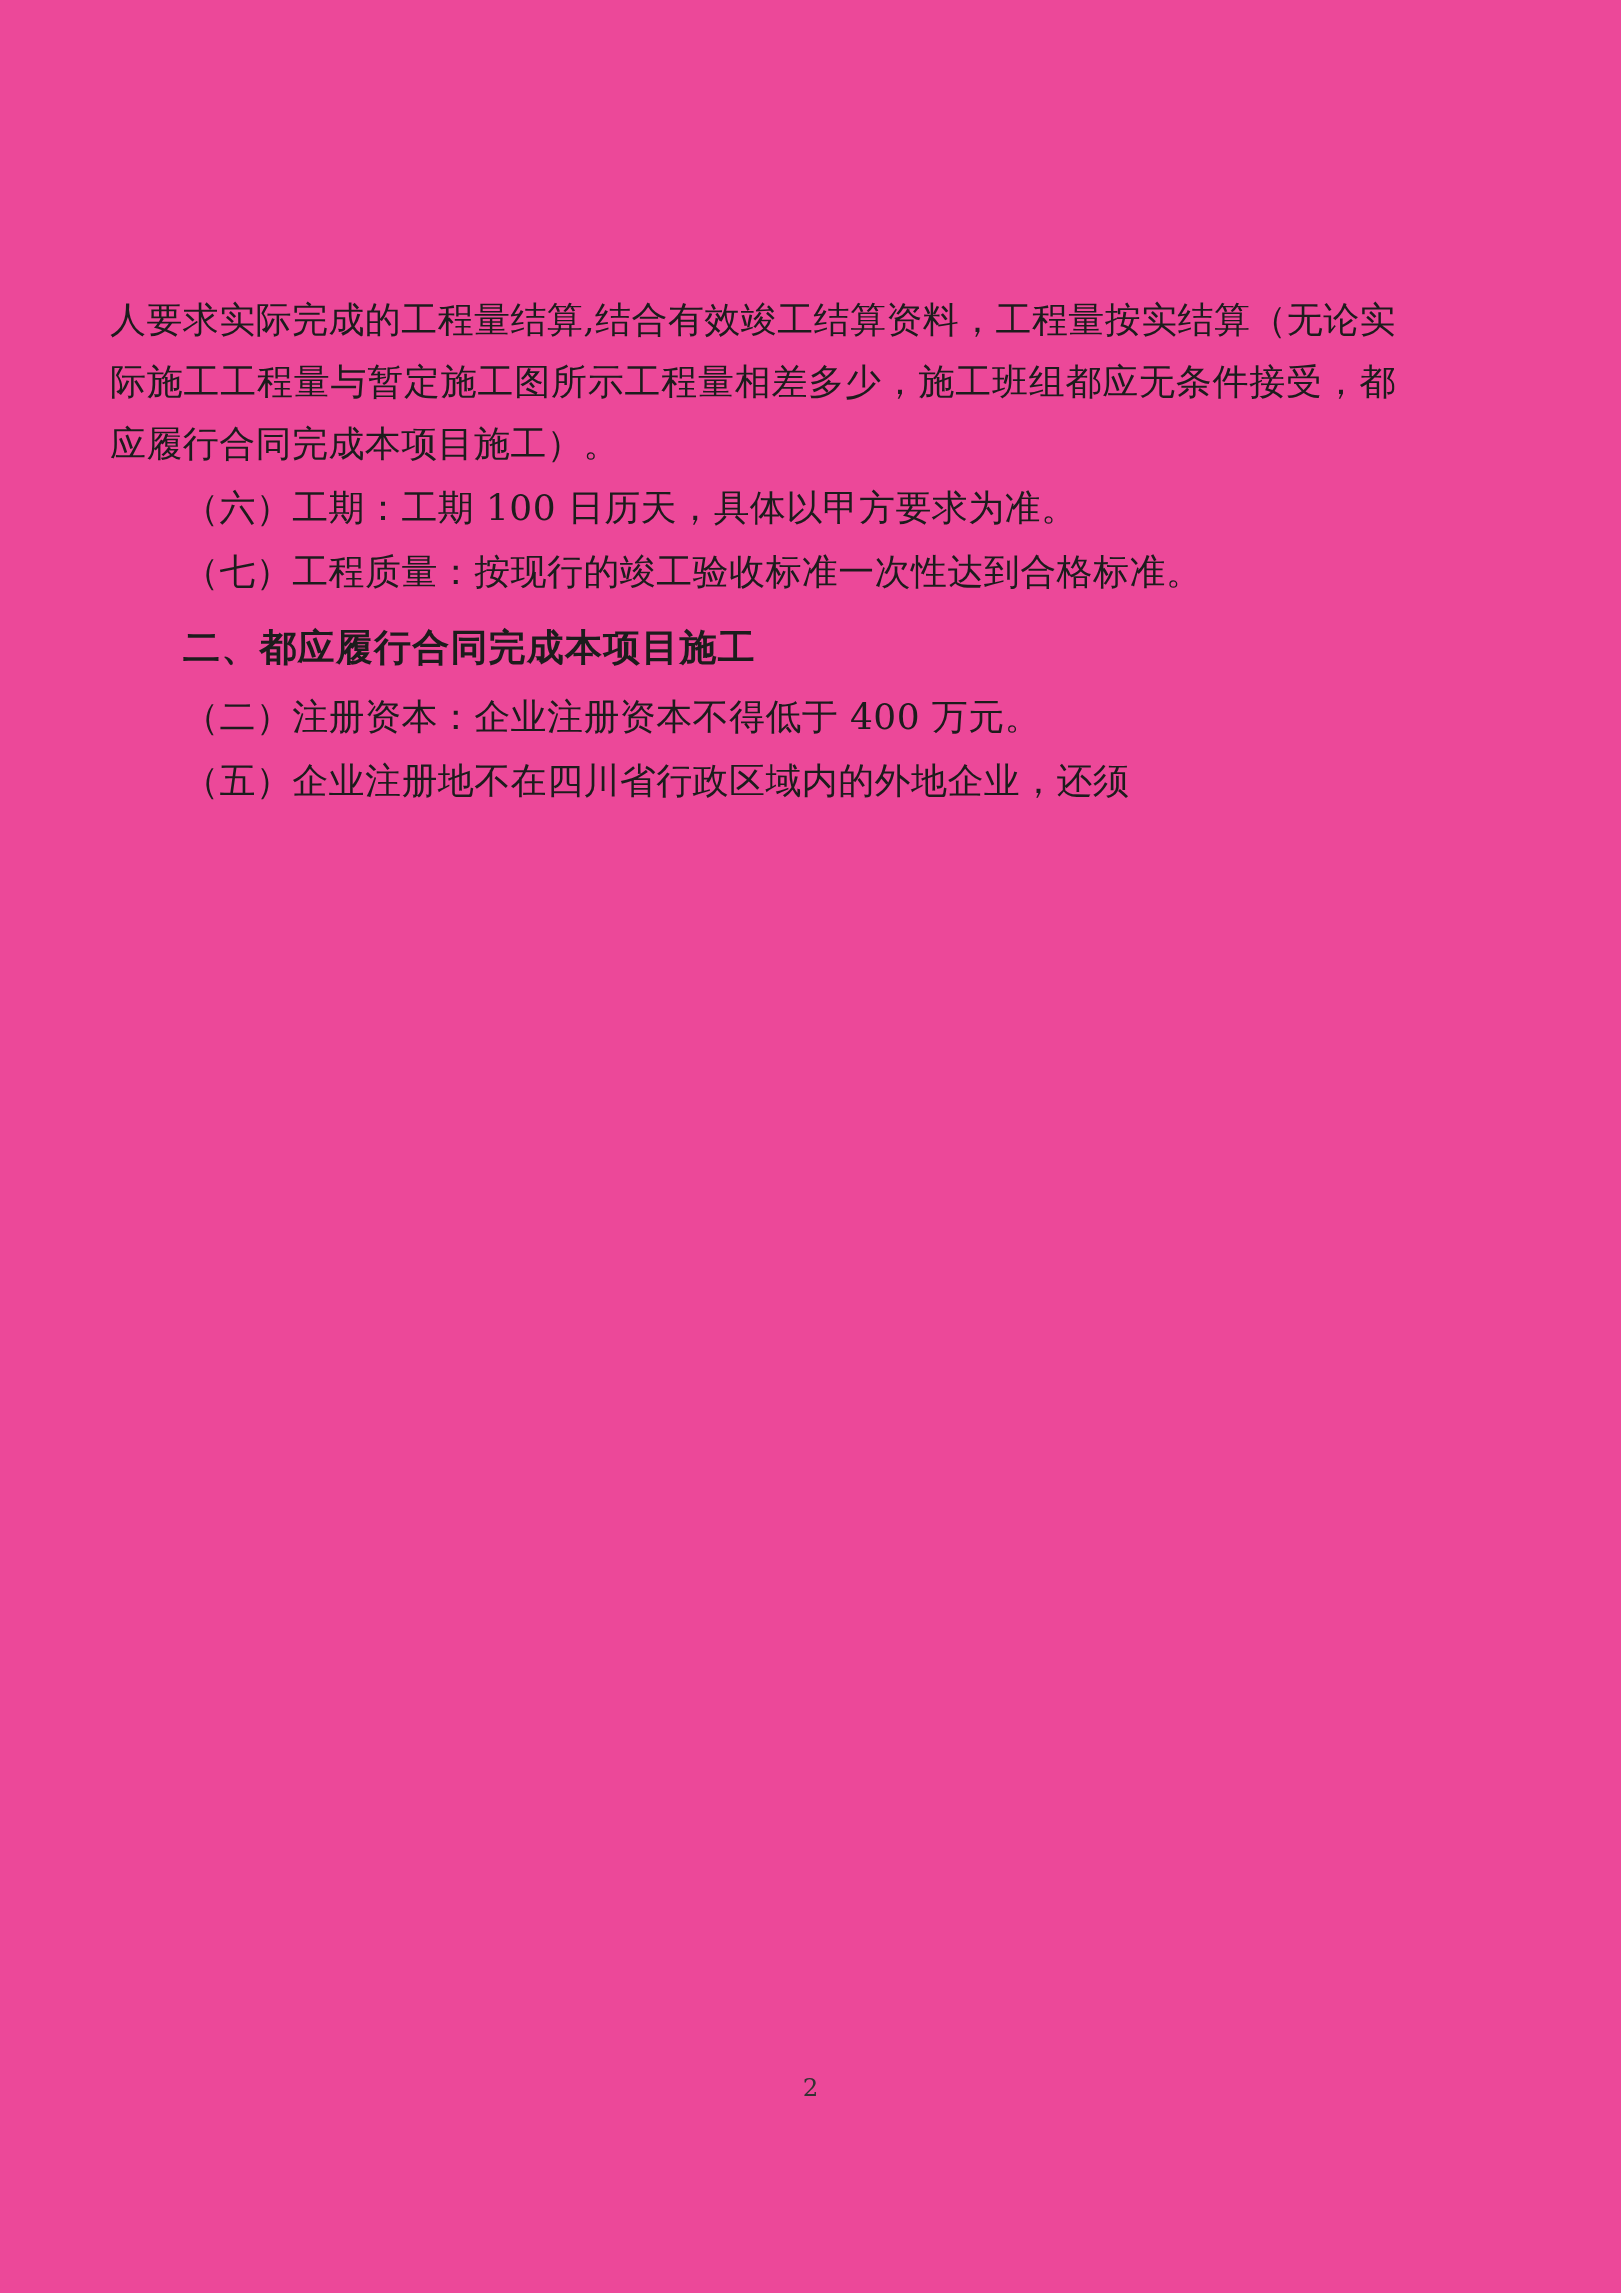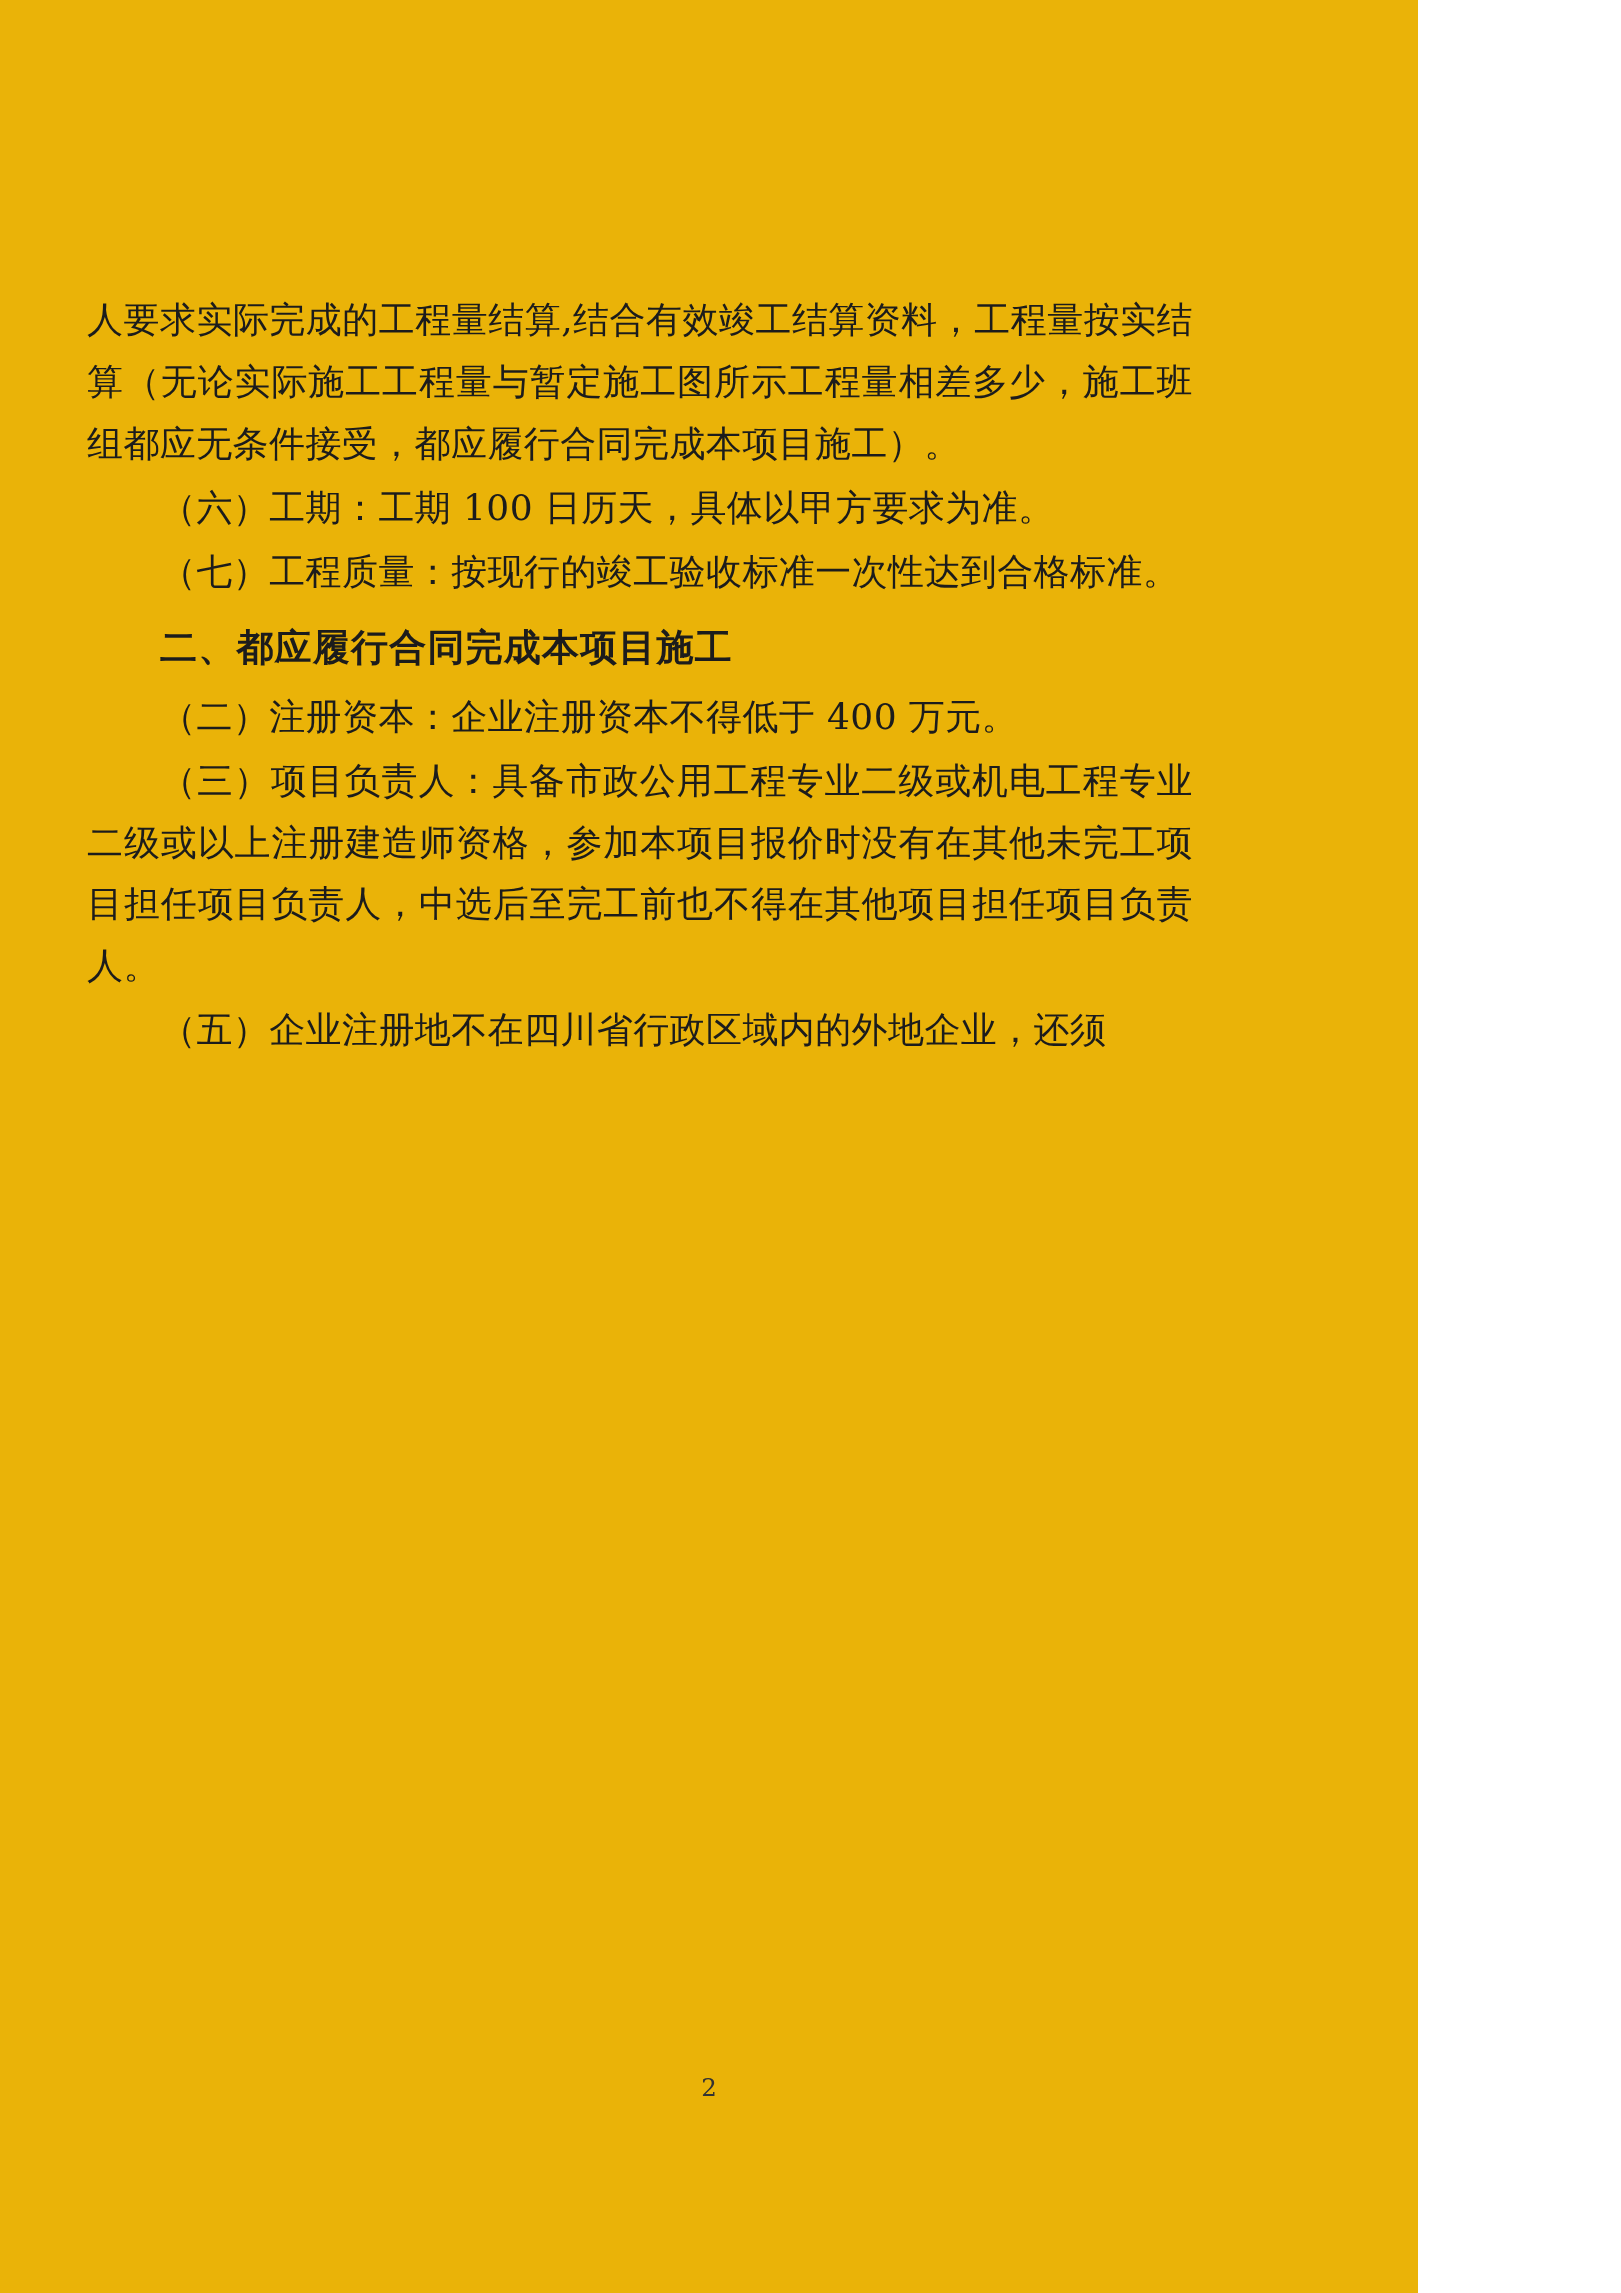--- a/index.html
+++ b/index.html
@@ -12,25 +12,25 @@
     height: 2294px;
     position: relative;
     font-family: "DejaVu Serif", "Liberation Serif", serif;
     color: #1a1a1a;
     overflow: hidden;
   }
   .page {
     position: absolute;
     top: 0;
     left: 0;
-    width: 1418px;
+    width: 1621px;
     height: 2294px;
     box-sizing: border-box;
-    padding: 289px 225px 0 87px;
-    background: #eab308;
+    padding: 289px 225px 0 110px;
+    background: #ec4899;
   }
   .doc-body {
     font-size: 36px;
     line-height: 1.72;
     letter-spacing: 0.4px;
     text-align: justify;
     color: #1c1c1c;
   }
   .para {
     margin: 0 0 2px 0;
@@ -64,20 +64,19 @@
 <div class="page">
   <div class="doc-body">
 
     <p class="para">人要求实际完成的工程量结算,结合有效竣工结算资料，工程量按实结算（无论实际施工工程量与暂定施工图所示工程量相差多少，施工班组都应无条件接受，都应履行合同完成本项目施工）。</p>
     <p class="para indent">（六）工期：工期 100 日历天，具体以甲方要求为准。</p>
     <p class="para indent">（七）工程质量：按现行的竣工验收标准一次性达到合格标准。</p>
 
     <h2 class="heading">二、都应履行合同完成本项目施工</h2>
 
     <p class="para indent">（二）注册资本：企业注册资本不得低于 400 万元。</p>
-    <p class="para indent">（三）项目负责人：具备市政公用工程专业二级或机电工程专业二级或以上注册建造师资格，参加本项目报价时没有在其他未完工项目担任项目负责人，中选后至完工前也不得在其他项目担任项目负责人。</p>
     <p class="para indent">（五）企业注册地不在四川省行政区域内的外地企业，还须</p>
 
   </div>
 
   <div class="page-number">2</div>
 </div>
 
 
 </body></html>

